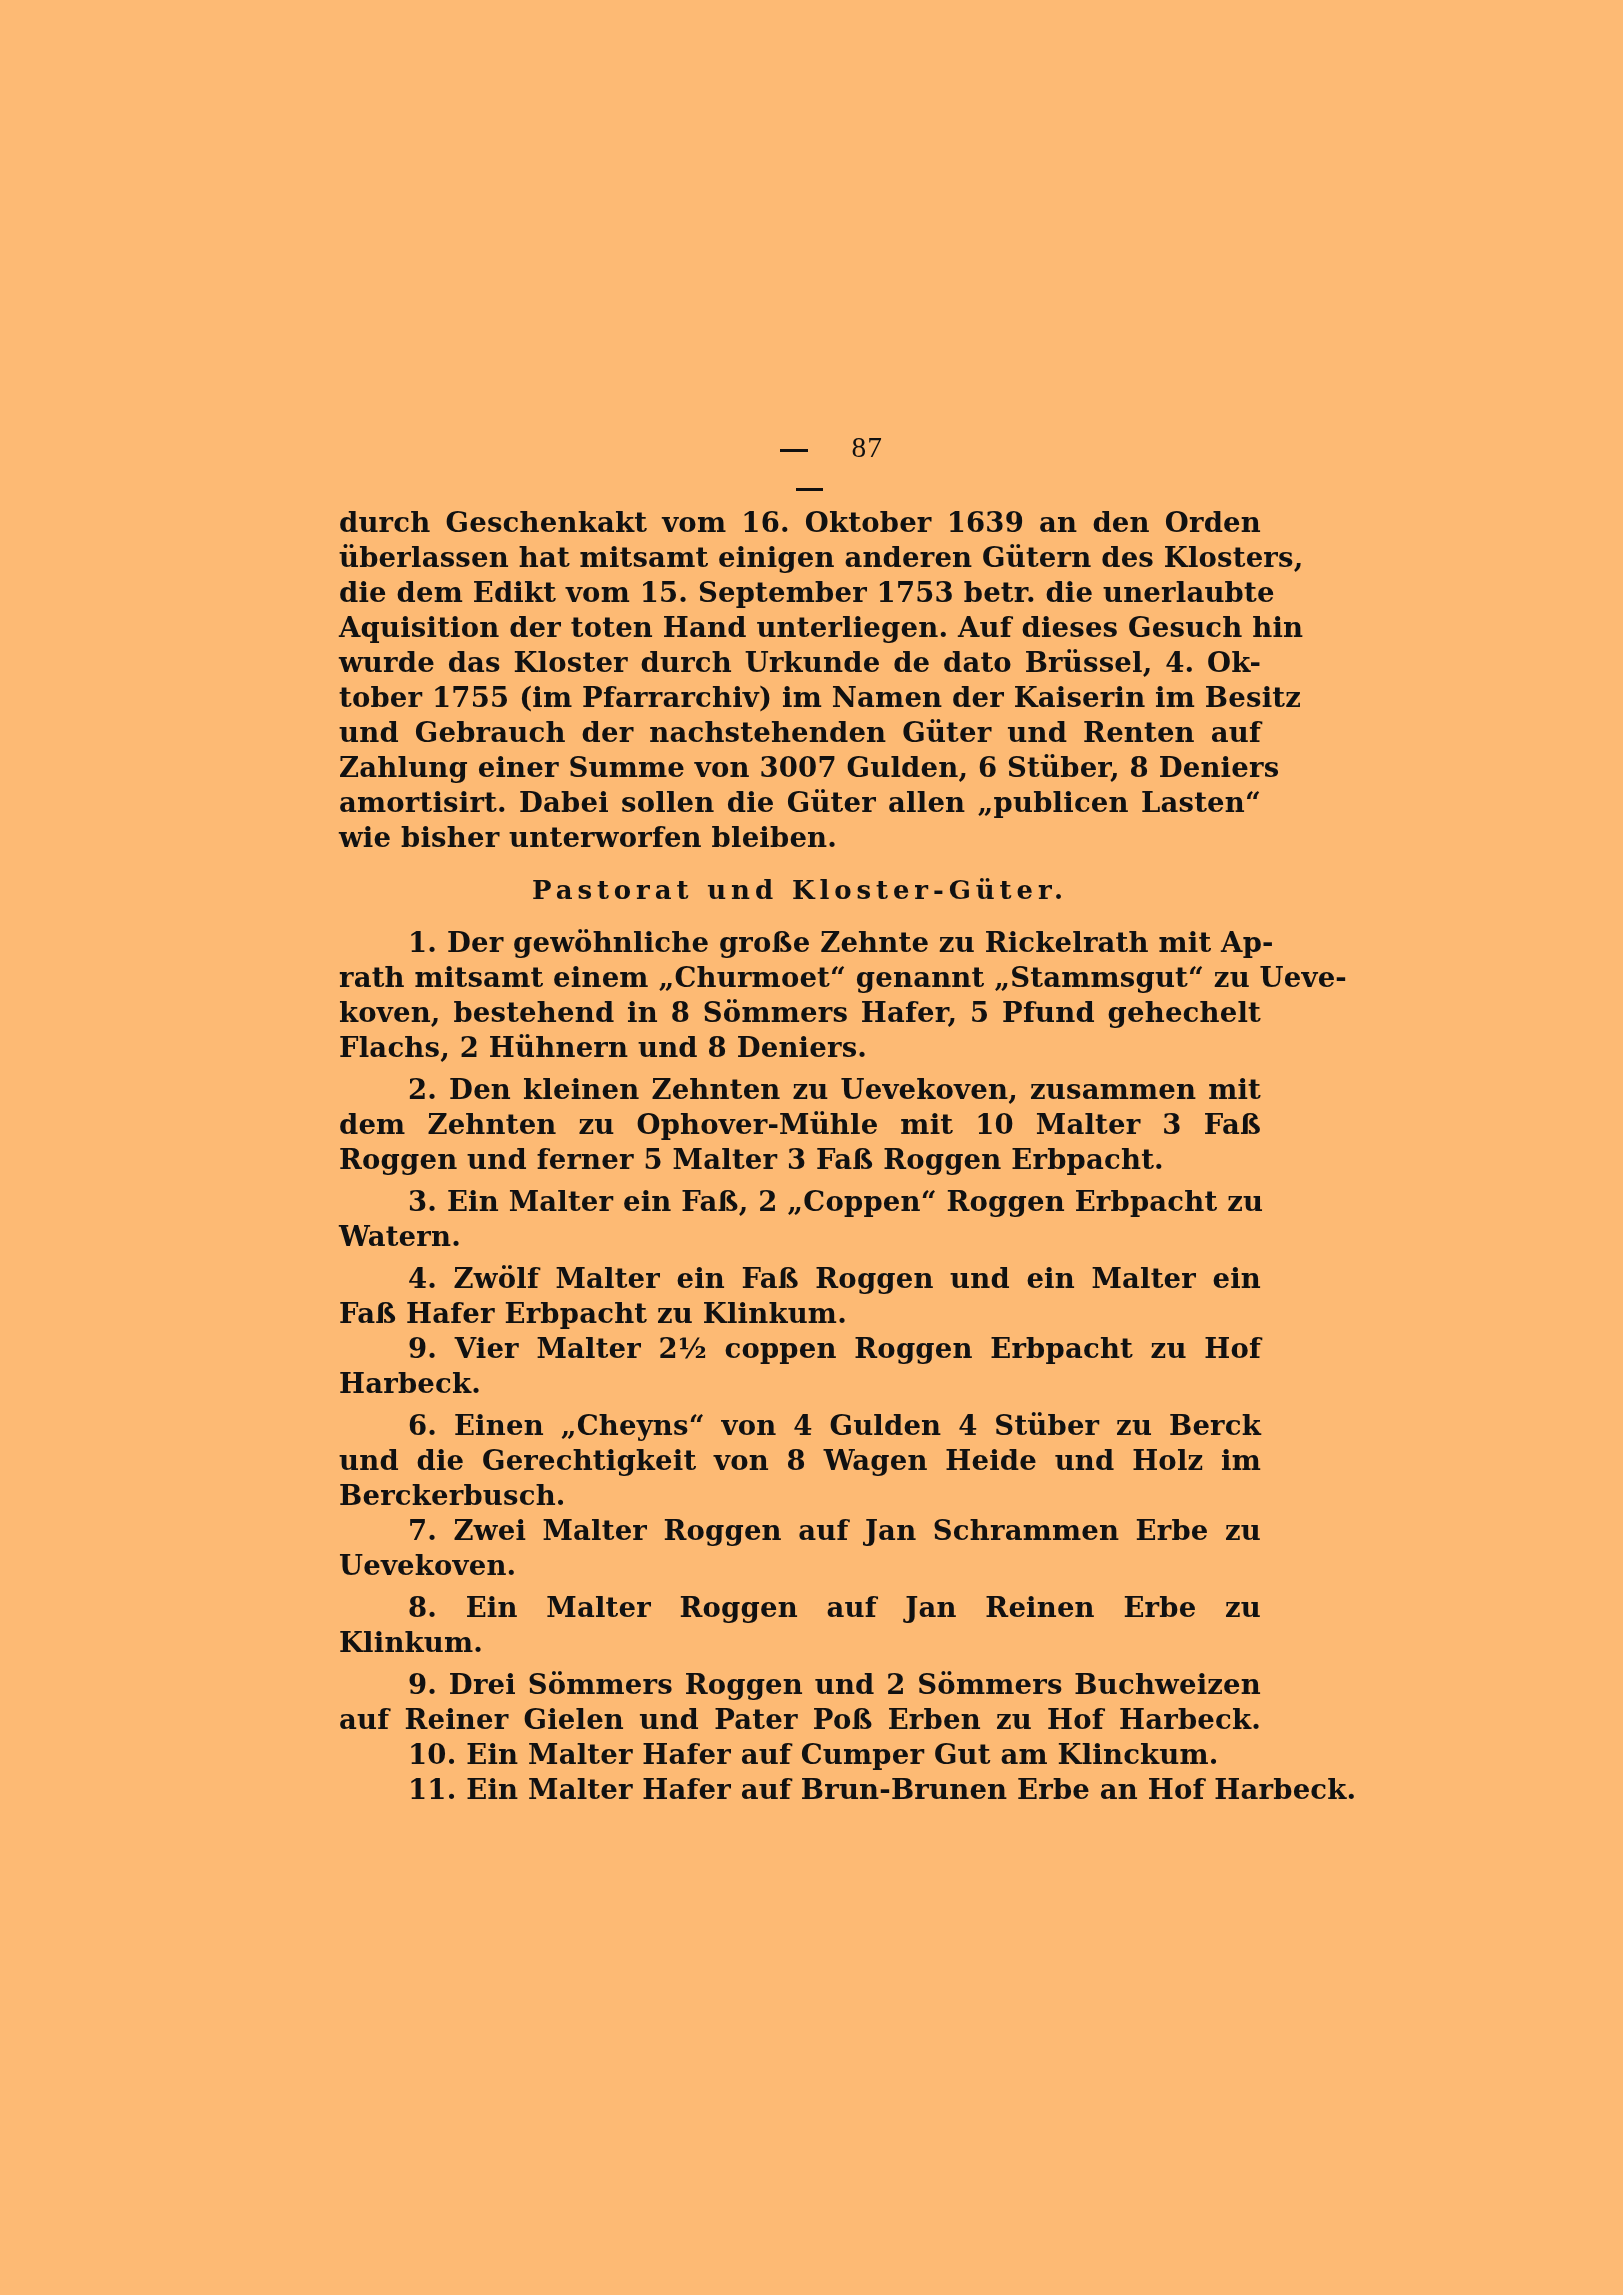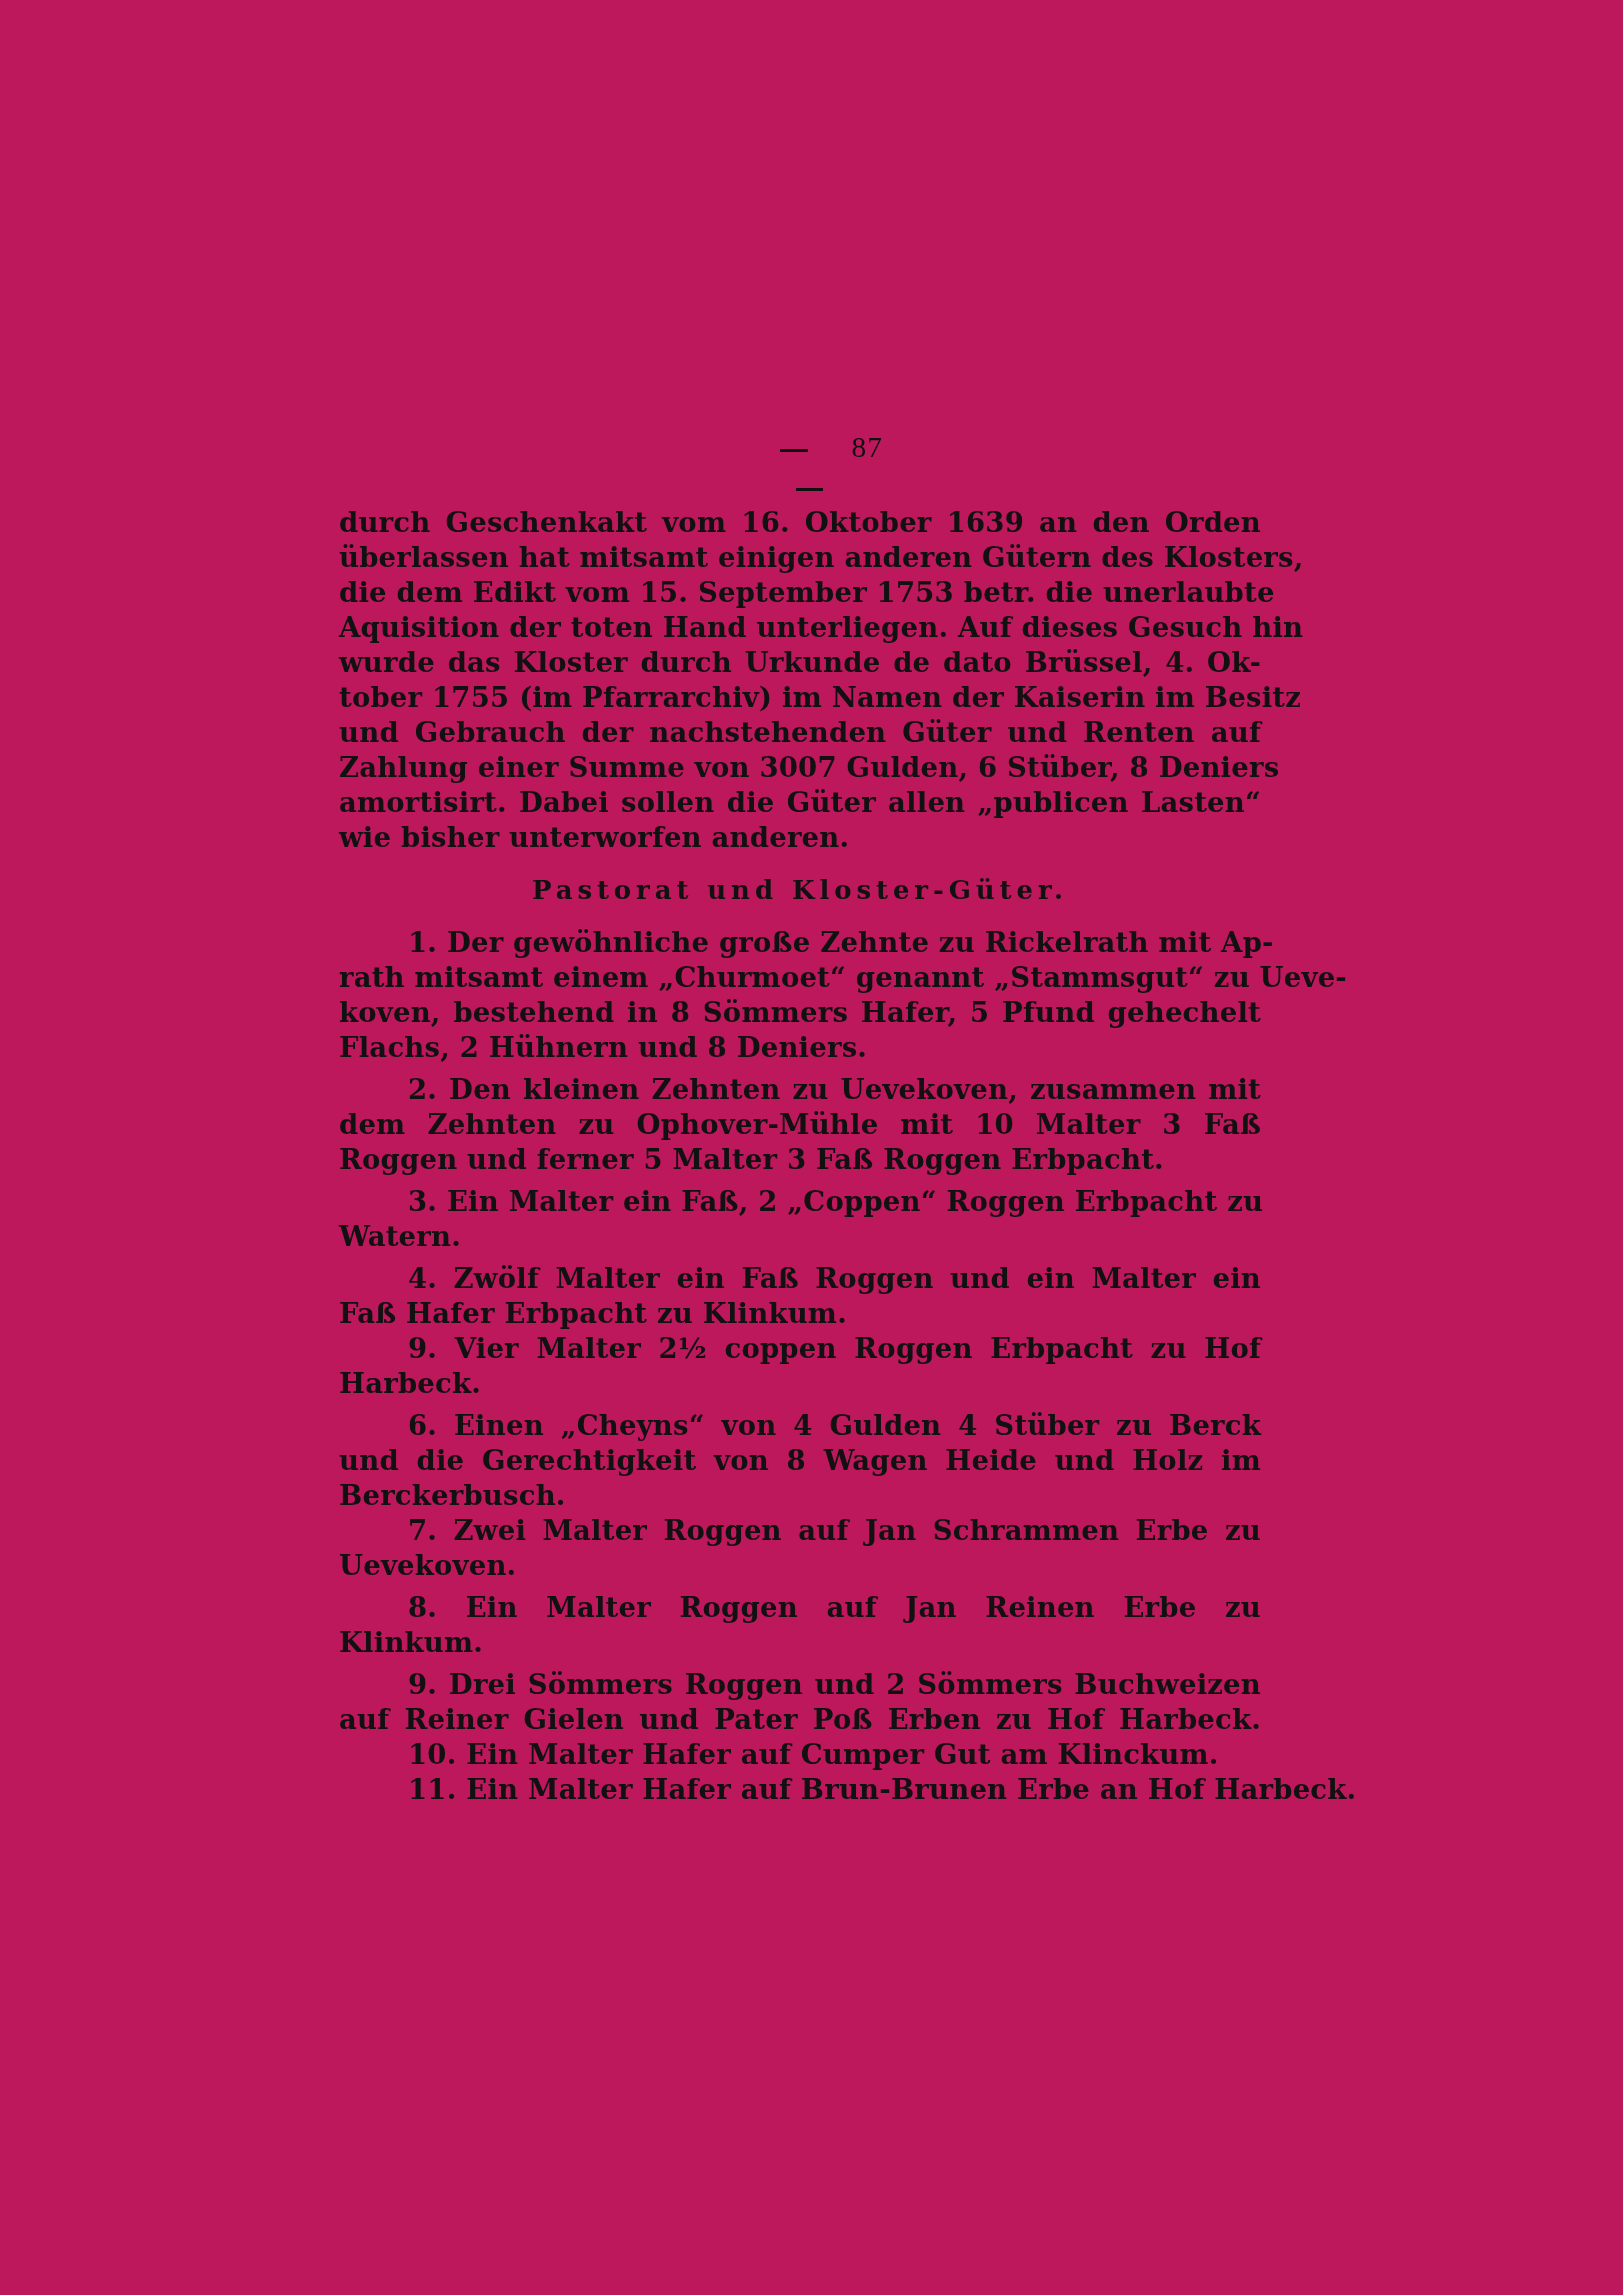--- a/index.html
+++ b/index.html
@@ -1,19 +1,19 @@
 <!DOCTYPE html>
 <html style="font-size:7.9px"><head>
 <meta charset="utf-8">
 <style>
   html, body { margin: 0; padding: 0; background: #ffffff; }
   body { width: 1623px; height: 2295px; position: relative; overflow: hidden; }
   .page {
     position: absolute; left: 0; top: 0; width: 1623px; height: 2295px;
-    background: #be185d; color: #111111;
+    background: #fdba74; color: #111111;
     font-family: "DejaVu Serif", "Liberation Serif", serif;
   }
   .page-number {
     position: absolute; top: 428px; left: 687px; width: 245px;
     text-align: center; font-size: 29.4px; line-height: 39px;
     font-family: "Liberation Serif", serif; letter-spacing: 1px;
   }
   .page-number .dash { display: inline-block; width: 27.5px; height: 2.5px; background: #111; vertical-align: middle; margin: 0 44px; }
   .body-text {
     position: absolute; left: 339px; width: 922px; top: 505px;
@@ -45,21 +45,21 @@
     <div>
       <span class="line">durch Geschenkakt vom 16. Oktober 1639 an den Orden</span>
       <span class="line">überlassen hat mitsamt einigen anderen Gütern des Klosters,</span>
       <span class="line">die dem Edikt vom 15. September 1753 betr. die unerlaubte</span>
       <span class="line">Aquisition der toten Hand unterliegen. Auf dieses Gesuch hin</span>
       <span class="line">wurde das Kloster durch Urkunde de dato Brüssel, 4. Ok-</span>
       <span class="line">tober 1755 (im Pfarrarchiv) im Namen der Kaiserin im Besitz</span>
       <span class="line">und Gebrauch der nachstehenden Güter und Renten auf</span>
       <span class="line">Zahlung einer Summe von 3007 Gulden, 6 Stüber, 8 Deniers</span>
       <span class="line">amortisirt. Dabei sollen die Güter allen „publicen Lasten“</span>
-      <span class="line last">wie bisher unterworfen anderen.</span>
+      <span class="line last">wie bisher unterworfen bleiben.</span>
     </div>
 
     <span class="heading">Pastorat und Kloster-Güter.</span>
 
     <div class="item">
       <span class="line indent">1. Der gewöhnliche große Zehnte zu Rickelrath mit Ap-</span>
       <span class="line">rath mitsamt einem „Churmoet“ genannt „Stammsgut“ zu Ueve-</span>
       <span class="line">koven, bestehend in 8 Sömmers Hafer, 5 Pfund gehechelt</span>
       <span class="line last">Flachs, 2 Hühnern und 8 Deniers.</span>
     </div>

